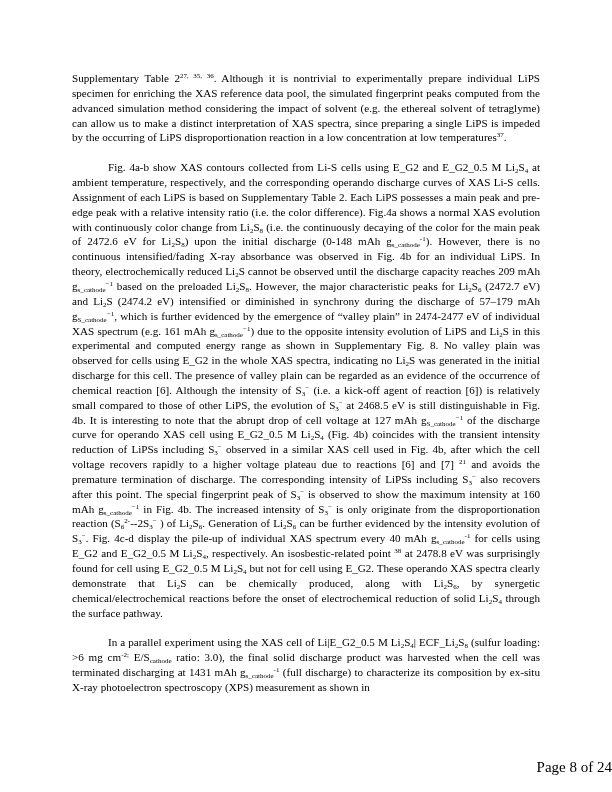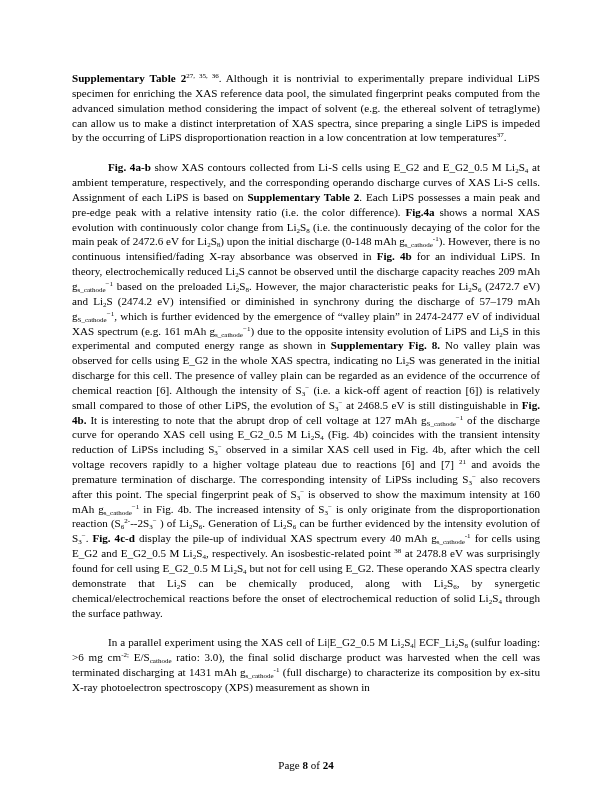--- a/index.html
+++ b/index.html
@@ -5,27 +5,27 @@
   html, body { margin: 0; padding: 0; background: #ffffff; }
   body { width: 612px; height: 792px; position: relative; overflow: hidden; }
   .page {
     position: absolute; left: 72px; top: 71px; width: 468px;
     font-family: "Liberation Serif", serif; font-size: 11.1px; line-height: 14.85px;
     color: #000; text-align: justify;
   }
   .para { margin: 0; }
   .para.gap { margin-top: 15px; }
   .indent { text-indent: 36px; }
-  b { font-weight: bold; }
+  b { font-weight: normal; }
   sub, sup { font-size: 7px; line-height: 0; position: relative; }
   sub { vertical-align: -2px; }
   sup { vertical-align: 4px; }
   .footer {
-    position: absolute; left: 0; width: 612px; top: 759px; text-align: center;
-    font-family: "Liberation Serif", serif; font-size: 11px; color: #000;
+    position: absolute; left: 0; width: 612px; top: 759px; text-align: right;
+    font-family: "Liberation Serif", serif; font-size: 15px; color: #000;
   }
 </style>
 </head>
 <body>
 
 <div class="page">
   <p class="para"><b>Supplementary Table 2</b><sup>27, 35, 36</sup><span>. Although it is      nontrivial to experimentally prepare individual LiPS specimen for enriching the XAS reference data pool, the simulated fingerprint peaks computed from the advanced simulation method considering the impact of solvent (e.g. the ethereal solvent of tetraglyme) can allow us to make a distinct interpretation of XAS spectra, since preparing a single LiPS is impeded by the occurring of LiPS disproportionation reaction in a low concentration at low temperatures</span><sup>37</sup><span>.</span></p>
   <p class="para gap indent"><b>Fig. 4a-b</b><span> show XAS contours collected from Li-S cells using E_G2 and E_G2_0.5 M Li</span><sub>2</sub><span>S</span><sub>4</sub><span> at ambient temperature, respectively, and the corresponding operando discharge curves of XAS Li-S cells. Assignment of each LiPS is based on </span><b>Supplementary Table 2</b><span>. Each LiPS possesses a main peak and pre-edge peak with a relative intensity ratio (i.e. the color difference). </span><b>Fig.4a</b><span> shows a normal XAS evolution with continuously color change from Li</span><sub>2</sub><span>S</span><sub>8</sub><span> (i.e. the continuously decaying of the color for the main peak of 2472.6 eV for Li</span><sub>2</sub><span>S</span><sub>8</sub><span>) upon the initial discharge (0-148 mAh g</span><sub>s_cathode</sub><sup>-1</sup><span>). However, there is no continuous intensified/fading X-ray absorbance was observed in </span><b>Fig. 4b</b><span> for an individual LiPS.  In theory, electrochemically reduced Li</span><sub>2</sub><span>S cannot be observed until the discharge capacity reaches 209 mAh g</span><sub>s_cathode</sub><sup>−1</sup><span> based on the preloaded Li</span><sub>2</sub><span>S</span><sub>8</sub><span>. However, the major characteristic peaks for Li</span><sub>2</sub><span>S</span><sub>6</sub><span> (2472.7 eV) and Li</span><sub>2</sub><span>S (2474.2 eV) intensified or diminished in synchrony during the discharge of 57–179 mAh g</span><sub>S_cathode</sub><sup>−1</sup><span>, which is further evidenced by the emergence of “valley plain” in 2474-2477 eV of individual XAS spectrum (e.g. 161 mAh g</span><sub>s_cathode</sub><sup>−1</sup><span>) due to the opposite intensity evolution of LiPS and Li</span><sub>2</sub><span>S in this experimental and computed energy range as shown in </span><b>Supplementary Fig. 8.</b><span>  No valley plain was observed for cells using E_G2 in the whole XAS spectra, indicating no Li</span><sub>2</sub><span>S was generated in the initial discharge for this cell. The presence of valley plain can be regarded as an evidence of the occurrence of chemical reaction [6].   Although the intensity of S</span><sub>3</sub><sup>−</sup><span> (i.e. a kick-off agent of reaction [6]) is relatively small compared to those of other LiPS, the evolution of S</span><sub>3</sub><sup>−</sup><span> at 2468.5 eV is still distinguishable in </span><b>Fig. 4b.</b><span>  It is interesting to note that the abrupt drop of cell voltage at 127 mAh g</span><sub>S_cathode</sub><sup>−1</sup><span> of the discharge curve for operando XAS cell using E_G2_0.5 M Li</span><sub>2</sub><span>S</span><sub>4</sub><span> (Fig. 4b) coincides with the transient intensity reduction of LiPSs including S</span><sub>3</sub><sup>−</sup><span> observed in a similar XAS cell used in Fig. 4b, after which the cell voltage recovers rapidly to a higher voltage plateau due to reactions [6] and [7] </span><sup>21</sup><span> and avoids the premature termination of discharge. The corresponding intensity of LiPSs including S</span><sub>3</sub><sup>−</sup><span> also recovers after this point. The special fingerprint peak of S</span><sub>3</sub><sup>−</sup><span> is observed to show the maximum intensity at 160 mAh g</span><sub>s_cathode</sub><sup>−1</sup><span>  in Fig. 4b.  The increased intensity of S</span><sub>3</sub><sup>−</sup><span> is only originate from the disproportionation reaction (S</span><sub>6</sub><sup>2-</sup><span>--2S</span><sub>3</sub><sup>−</sup><span> ) of Li</span><sub>2</sub><span>S</span><sub>6</sub><span>. Generation of Li</span><sub>2</sub><span>S</span><sub>6</sub><span> can be further evidenced by the intensity evolution of S</span><sub>3</sub><sup>−</sup><span>. </span><b>Fig. 4c-d</b><span> display the pile-up of individual XAS spectrum every 40 mAh g</span><sub>s_cathode</sub><sup>-1</sup><span> for cells using E_G2 and E_G2_0.5 M Li</span><sub>2</sub><span>S</span><sub>4</sub><span>, respectively. An isosbestic-related point </span><sup>38</sup><span> at 2478.8 eV was surprisingly found for cell using E_G2_0.5 M Li</span><sub>2</sub><span>S</span><sub>4</sub><span> but not for cell using E_G2.  These operando XAS spectra clearly demonstrate that Li</span><sub>2</sub><span>S can be chemically produced, along with Li</span><sub>2</sub><span>S</span><sub>6</sub><span>, by synergetic chemical/electrochemical reactions before the onset of electrochemical reduction of solid Li</span><sub>2</sub><span>S</span><sub>4</sub><span> through the surface pathway.</span></p>
   <p class="para gap indent"><span>In a parallel experiment using the XAS cell of Li|E_G2_0.5 M Li</span><sub>2</sub><span>S</span><sub>4</sub><span>| ECF_Li</span><sub>2</sub><span>S</span><sub>8</sub><span> (sulfur loading: &gt;6 mg cm</span><sup>-2;</sup><span> E/S</span><sub>cathode</sub><span> ratio: 3.0), the final solid discharge product was harvested when the cell was terminated discharging at 1431 mAh g</span><sub>s_cathode</sub><sup>-1</sup><span>  (full discharge) to characterize its composition by ex-situ X-ray photoelectron spectroscopy (XPS)  measurement as shown in</span></p>
 </div>

